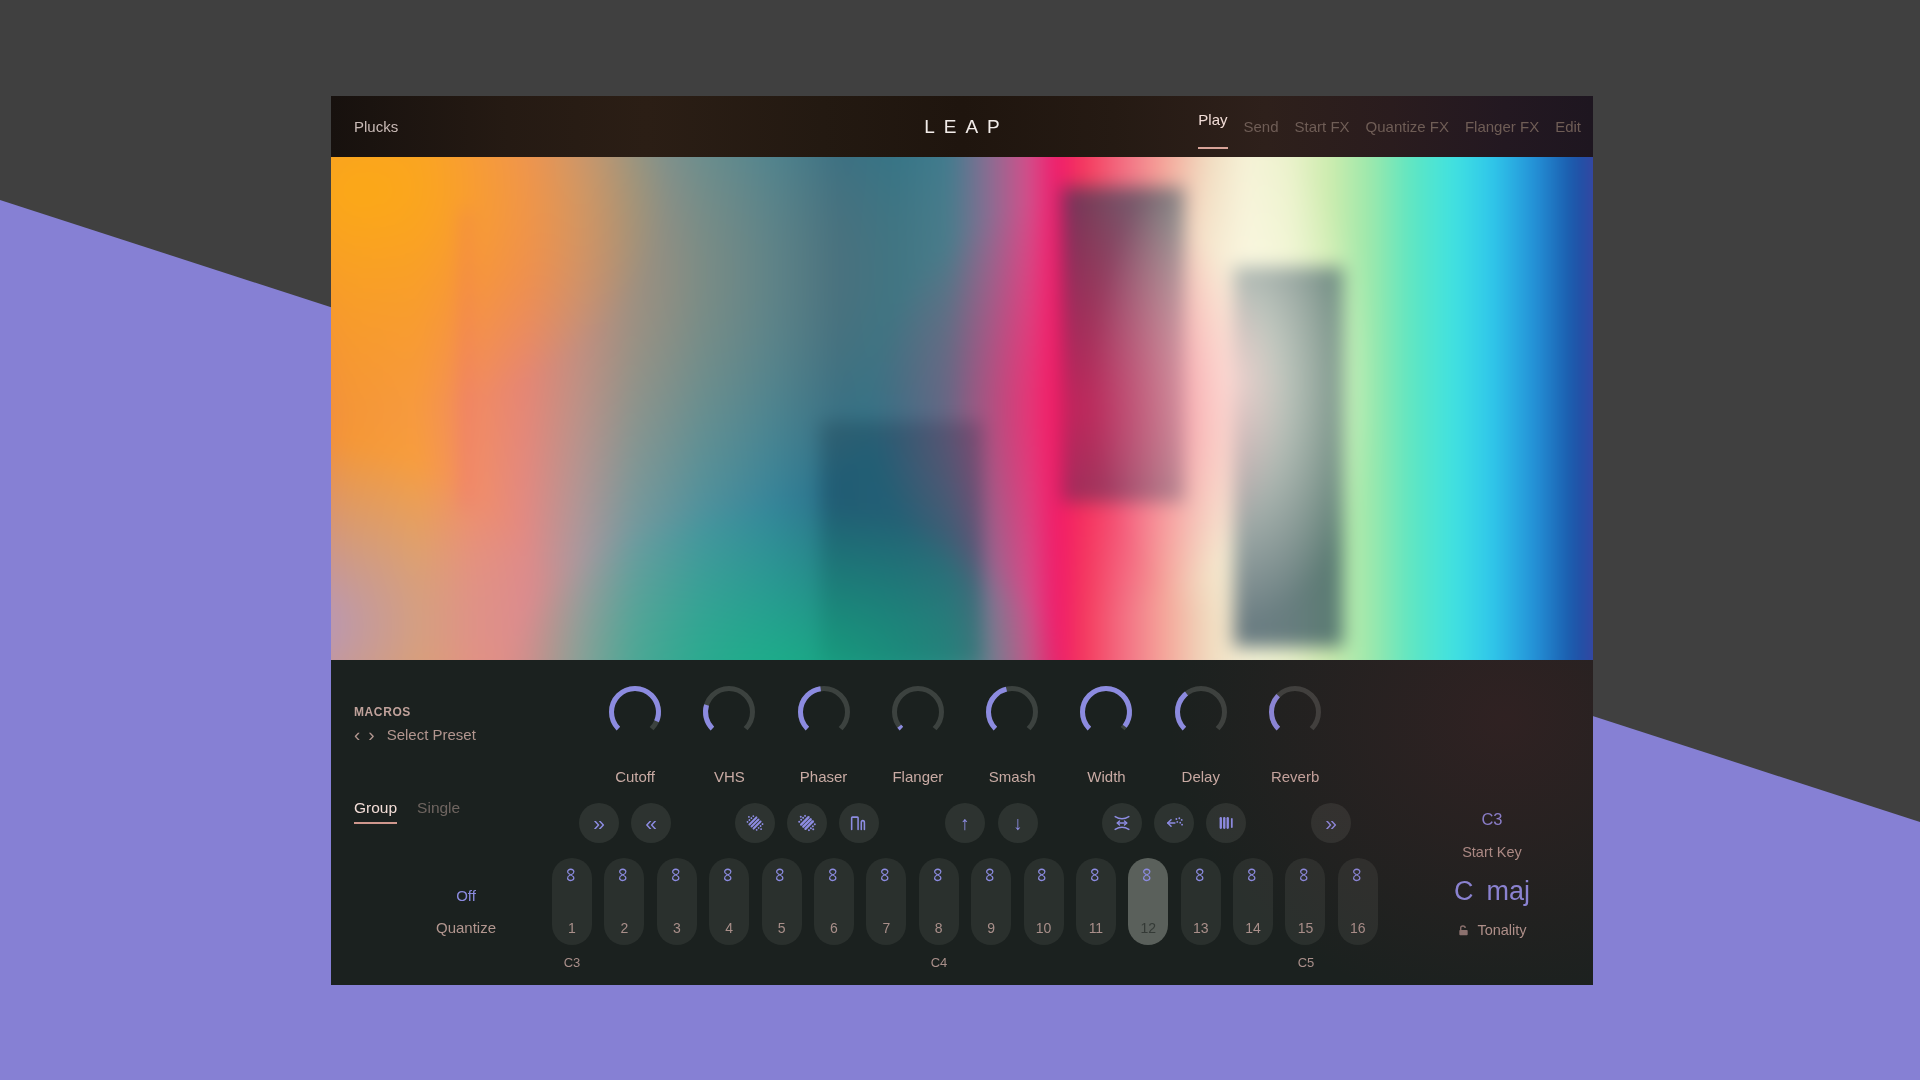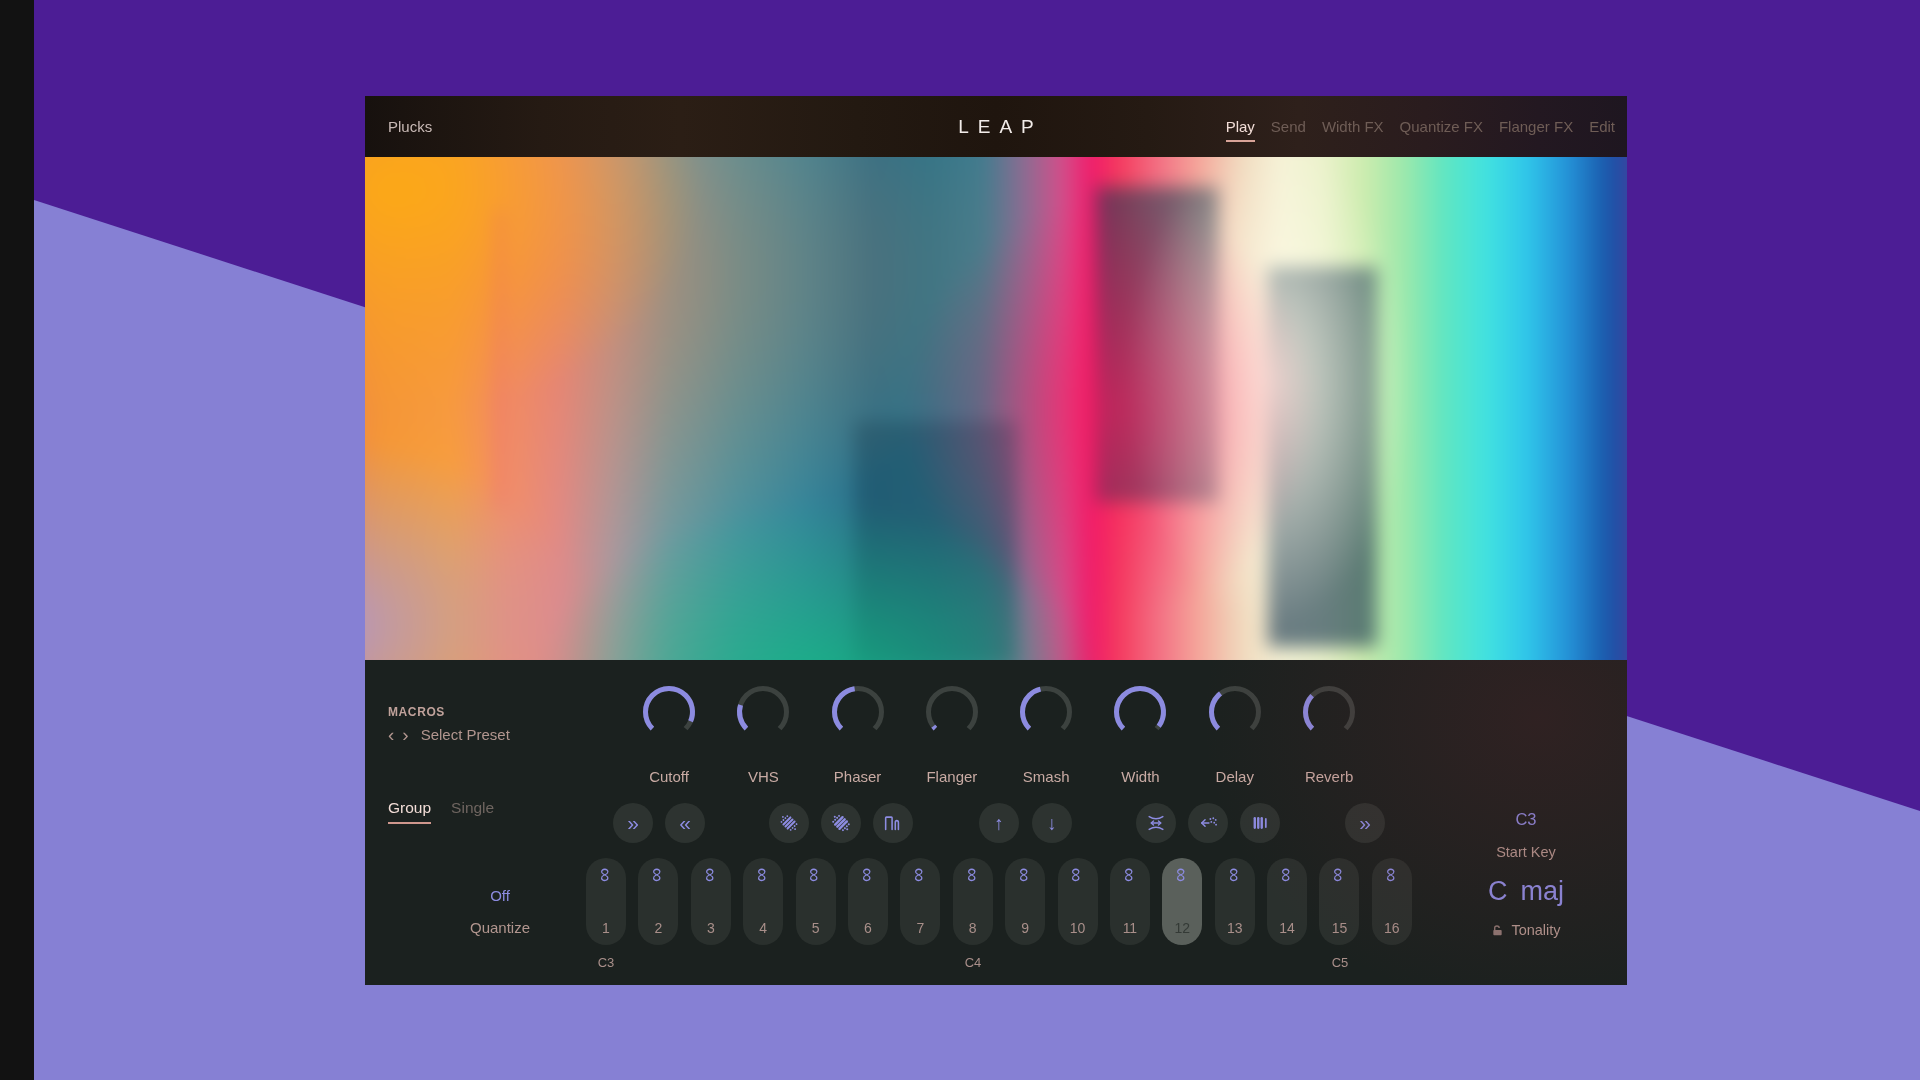--- a/index.html
+++ b/index.html
@@ -1,38 +1,38 @@
 <!DOCTYPE html>
 <html><head>
 <meta charset="utf-8">
 <style>
   * { margin:0; padding:0; box-sizing:border-box; }
   html,body { width:1920px; height:1080px; overflow:hidden; background:#121212;
               font-family:"Liberation Sans", sans-serif; }
 
-  .desktop { position:absolute; inset:0; background:#4c1d95;margin-left:34px; }
+  .desktop { position:absolute; inset:0; background:#404040; }
   .bg-purple { position:absolute; inset:0; background:#8680d4;
                clip-path:polygon(0 200px, 1920px 822px, 1920px 1080px, 0 1080px); }
 
   .plugin { position:absolute; left:331px; top:96px; width:1262px; height:889px;
             background:#1b211f; overflow:hidden; }
 
   
   .titlebar { position:absolute; top:0; left:0; right:0; height:61px;
     background:linear-gradient(90deg,#17110e 0%,#251a13 14%,#2b1e15 25%,#231911 39%,
                #1f150e 50%,#251a13 62%,#2e201b 74%,#2a1c1e 84%,#231821 93%,#1e1620 100%); }
   .preset-name { position:absolute; left:23px; top:0; height:61px; display:flex; align-items:center;
                  color:#c9bab6; font-size:15px; cursor:default; }
   .logo { position:absolute; left:0; right:0; top:0; height:61px; display:flex;
           align-items:center; justify-content:center; color:#f2ece9; font-size:19px;
           letter-spacing:9px; text-indent:9px; font-weight:400; }
   .nav { position:absolute; right:12px; top:0; height:61px; display:flex; align-items:center;
          gap:16px; font-size:15px; color:#6f5d56; }
   .nav span { cursor:pointer; padding-bottom:0; }
-  .nav span.active { color:#f2ddd7; border-bottom:2px solid #d8a398; padding-bottom:5px;
+  .nav span.active { color:#f2ddd7; border-bottom:2px solid #d8a398; padding-bottom:19px;
                      margin-bottom:-7px; }
 
   
   .artwork { position:absolute; top:61px; left:0; right:0; height:503px; overflow:hidden;
              background:#2a6f88; }
   .artwork-grad { position:absolute; inset:-4%; filter:blur(9px);
     background-repeat:no-repeat;
     background-image:
       radial-gradient(ellipse 22% 55% at 58.5% 50%, rgba(248,25,95,0.55), rgba(248,25,95,0) 70%),
       radial-gradient(ellipse 14% 60% at 70% 45%, rgba(255,253,235,0.85), rgba(255,253,235,0) 75%),
@@ -116,21 +116,21 @@
   <div class="bg-purple"></div>
 
   <div class="plugin">
 
     <div class="titlebar">
       <div class="preset-name">Plucks</div>
       <div class="logo">LEAP</div>
       <div class="nav">
         <span class="active">Play</span>
         <span>Send</span>
-        <span>Width FX</span>
+        <span>Start FX</span>
         <span>Quantize FX</span>
         <span>Flanger FX</span>
         <span>Edit</span>
       </div>
     </div>
 
     <div class="artwork">
       <div class="artwork-grad"></div>
     </div>
 

